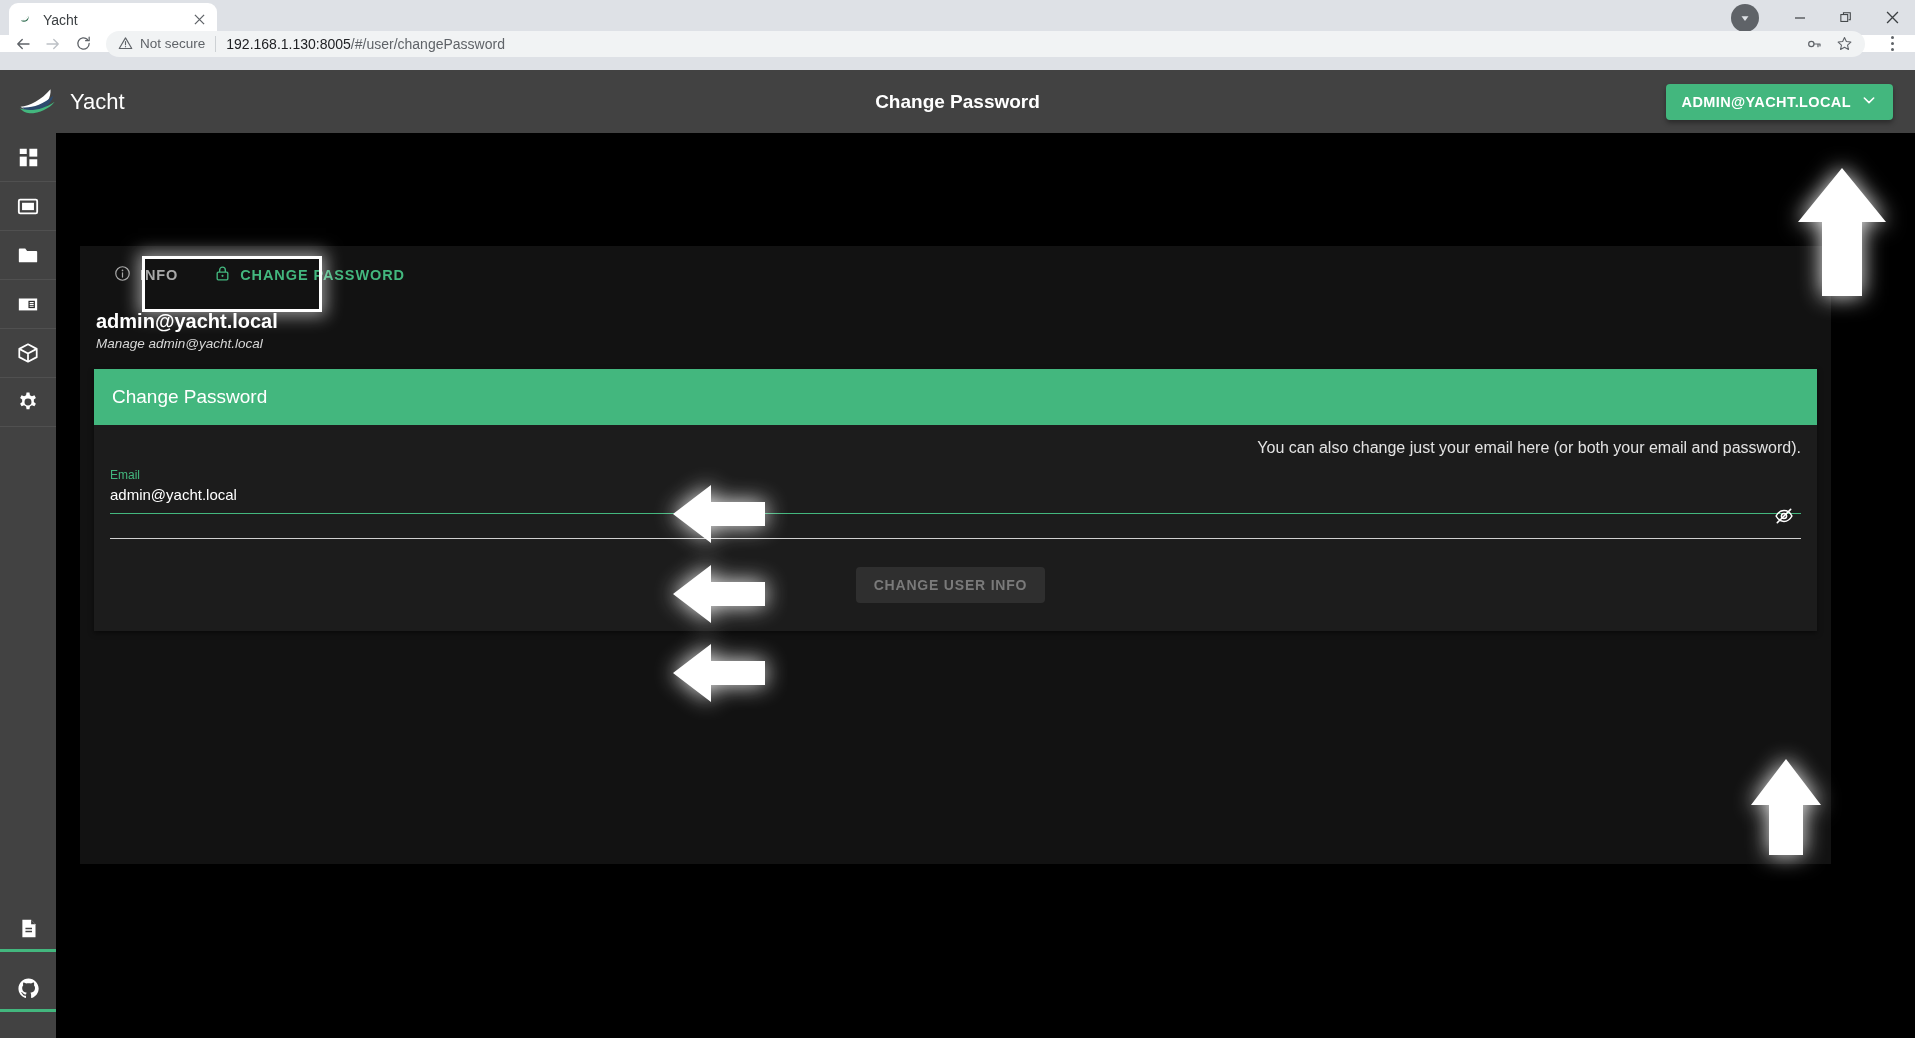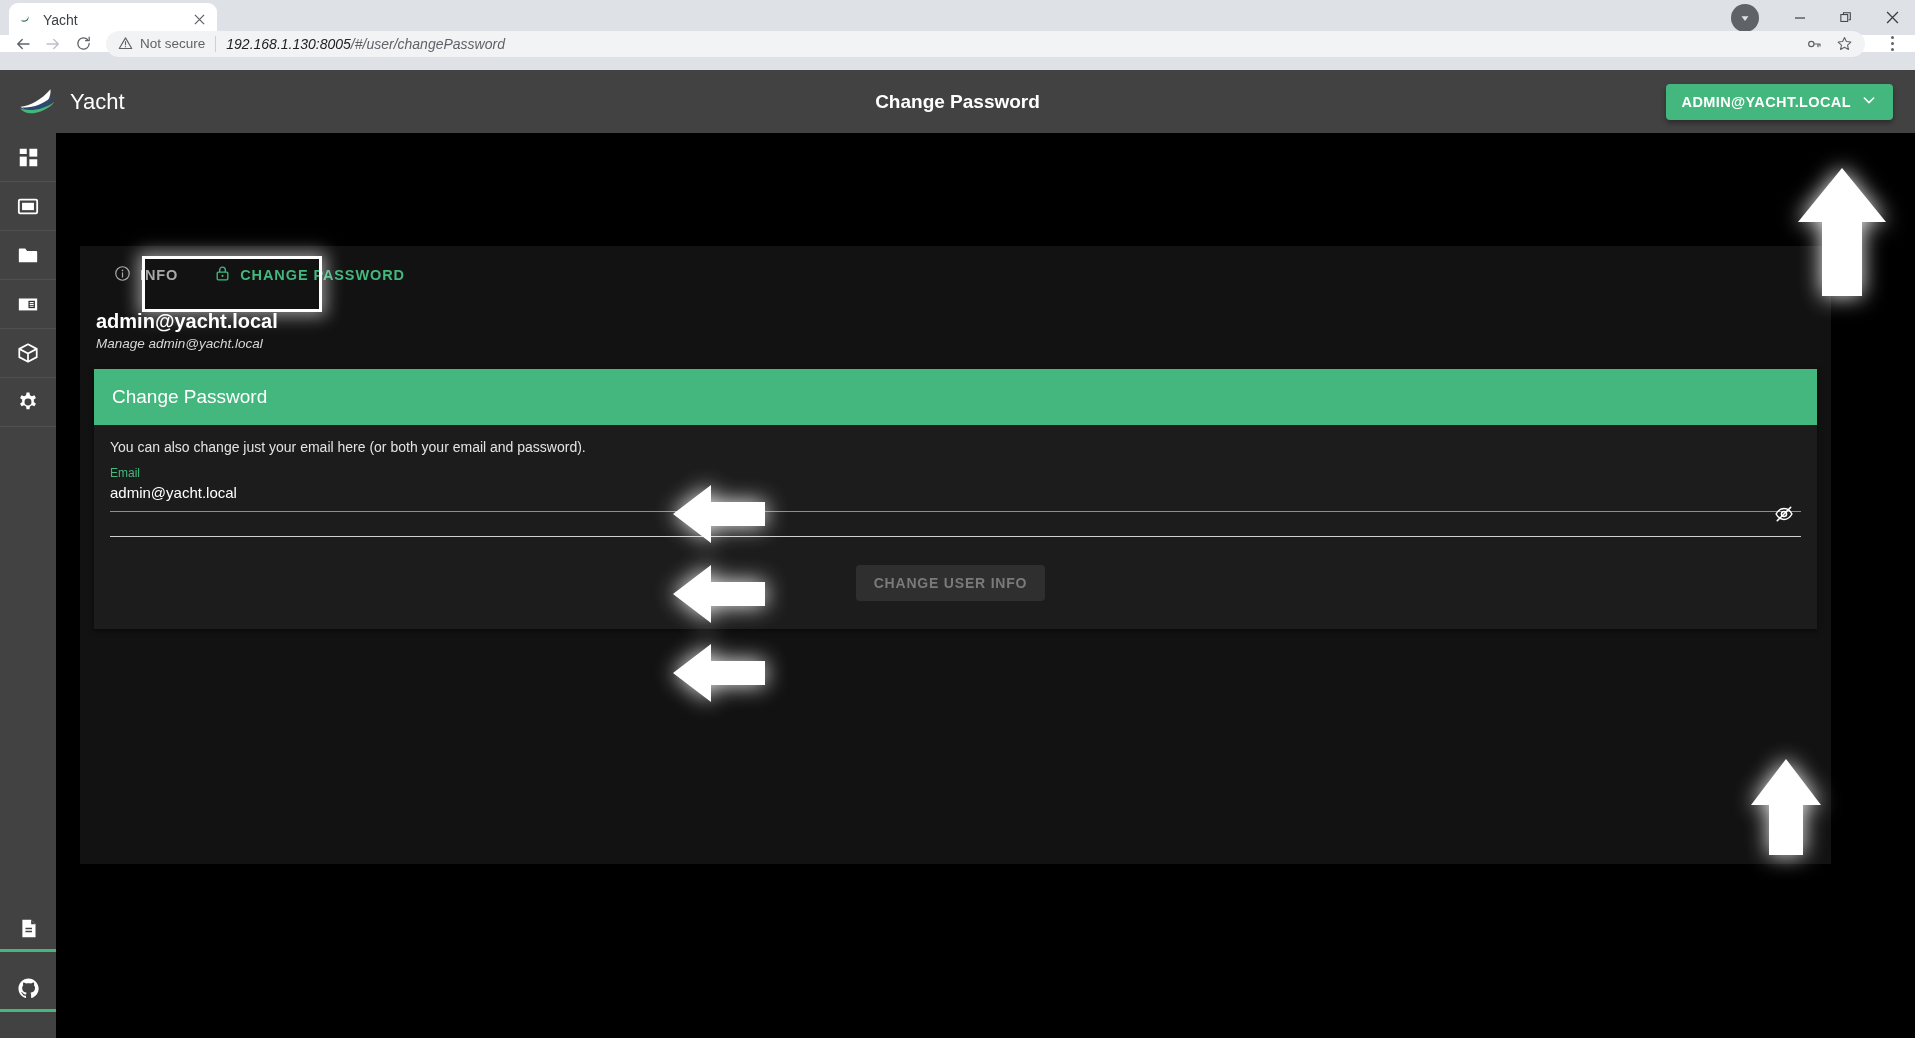--- a/index.html
+++ b/index.html
@@ -56,21 +56,21 @@
   .navbtn.disabled { color: #bdc1c6; }
   .omnibox {
     flex: 1; height: 26px; margin: 0 6px 0 8px;
     background: #f1f3f4; border-radius: 13px;
     display: flex; align-items: center;
     padding: 0 4px 0 12px;
     position: relative;
   }
   .omni-warn { display: flex; align-items: center; gap: 7px; color: #5f6368; font-size: 13.5px; }
   .omni-sep { width:1px; height:16px; background:#cdd1d4; margin: 0 10px; }
-  .omni-url { font-size: 14px; color: #202124; white-space: nowrap; font-style: italic; }
+  .omni-url { font-size: 14px; color: #202124; white-space: nowrap; }
   .omni-url .dim { color: #5f6368; }
   .omni-right { margin-left: auto; display: flex; align-items: center; gap: 4px; padding-right: 4px;}
   .omni-ico { width: 26px; height: 26px; border-radius: 50%; display: flex; align-items: center; justify-content: center; color: #5f6368; }
   .kebab { width: 30px; height: 30px; display: flex; flex-direction: column; align-items: center; justify-content: center; gap: 3px; margin-left: 6px;}
   .kebab i { width: 3px; height: 3px; border-radius: 50%; background: #5f6368; display:block;}
 
   
   .app { position: relative; width: 1915px; height: 968px; background: #000; }
 
   .appbar {
@@ -152,21 +152,21 @@
     background: #1c1c1c;
     box-shadow: 0 2px 5px rgba(0,0,0,.5);
   }
   .card-head {
     background: #43b77e; height: 56px;
     display: flex; align-items: center;
     padding: 0 18px;
   }
   .card-head h3 { color: #fff; font-size: 19px; font-weight: normal; }
   .card-body { padding: 14px 16px 10px 16px; }
-  .hint { color: #e3e3e3; font-size: 14px; margin-bottom: 10px; }
+  .hint { color: #e3e3e3; font-size: 16px; margin-bottom: 10px; text-align: right; }
 
   .field { position: relative; margin-bottom: 24px; }
   .field-label { font-size: 12px; line-height: 16px; }
   .field-label.green { color: #43b77e; }
   .field-label.grey  { color: #cfcfcf; font-size: 14.5px; line-height: 22px; }
   .field-label.greenbig { color: #43b77e; font-size: 14.5px; line-height: 22px; }
   .field-value { color: #fff; font-size: 15px; line-height: 24px; }
   .field-line { height: 1px; margin-top: 6px; }
   .field-line.green { background: #43b77e; }
   .field-line.white { background: #d0d0d0; }

